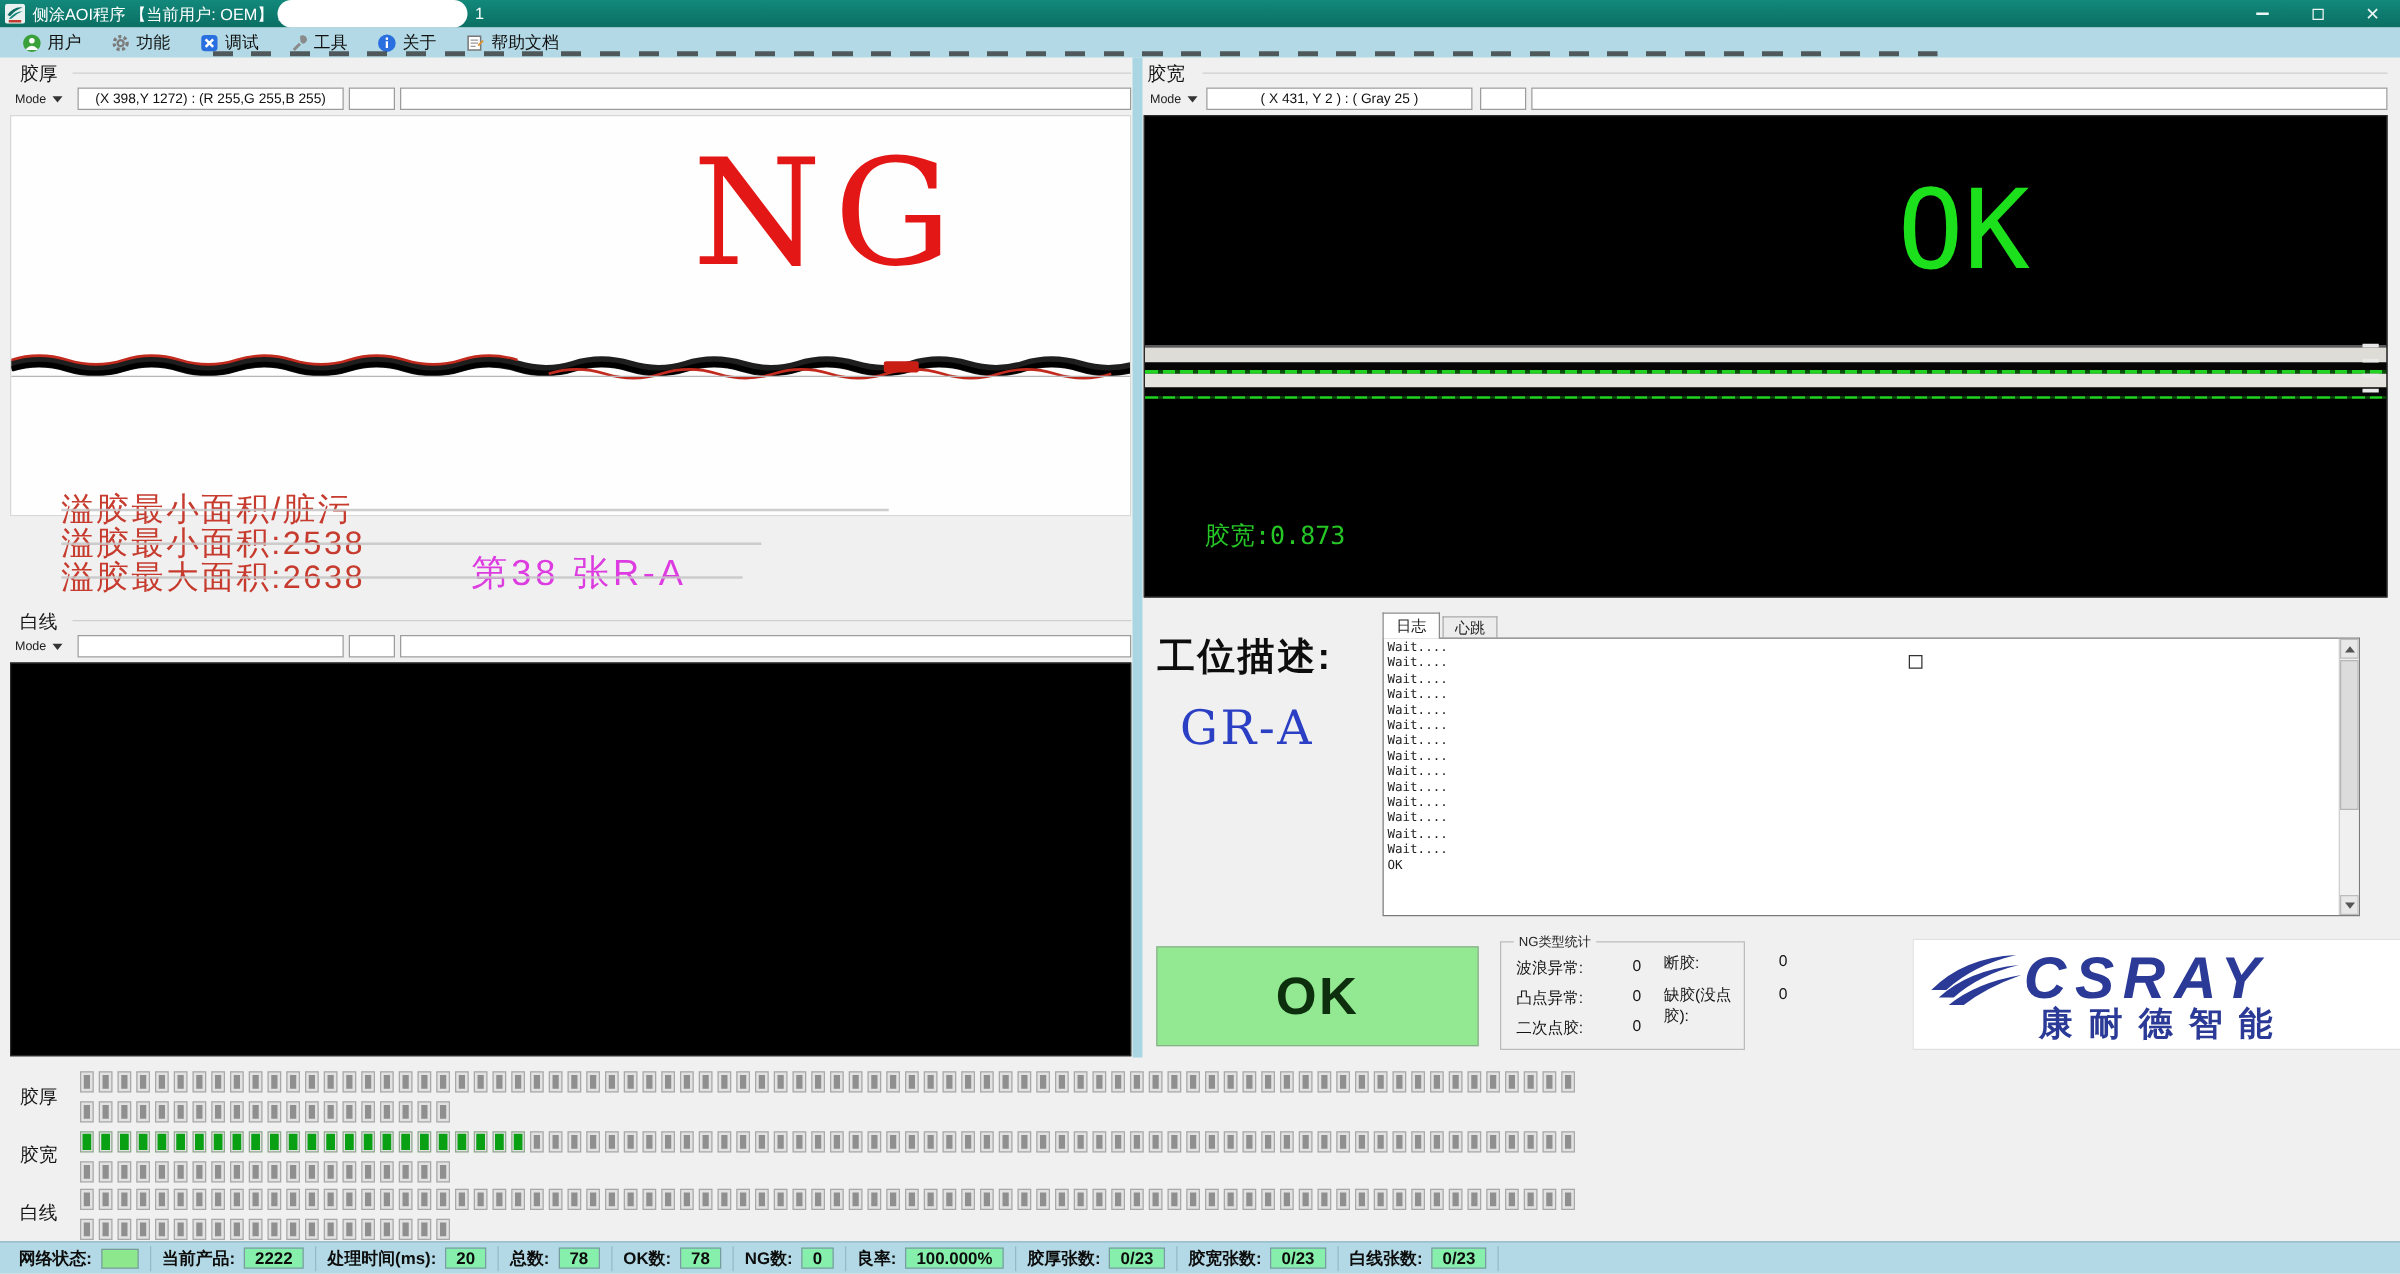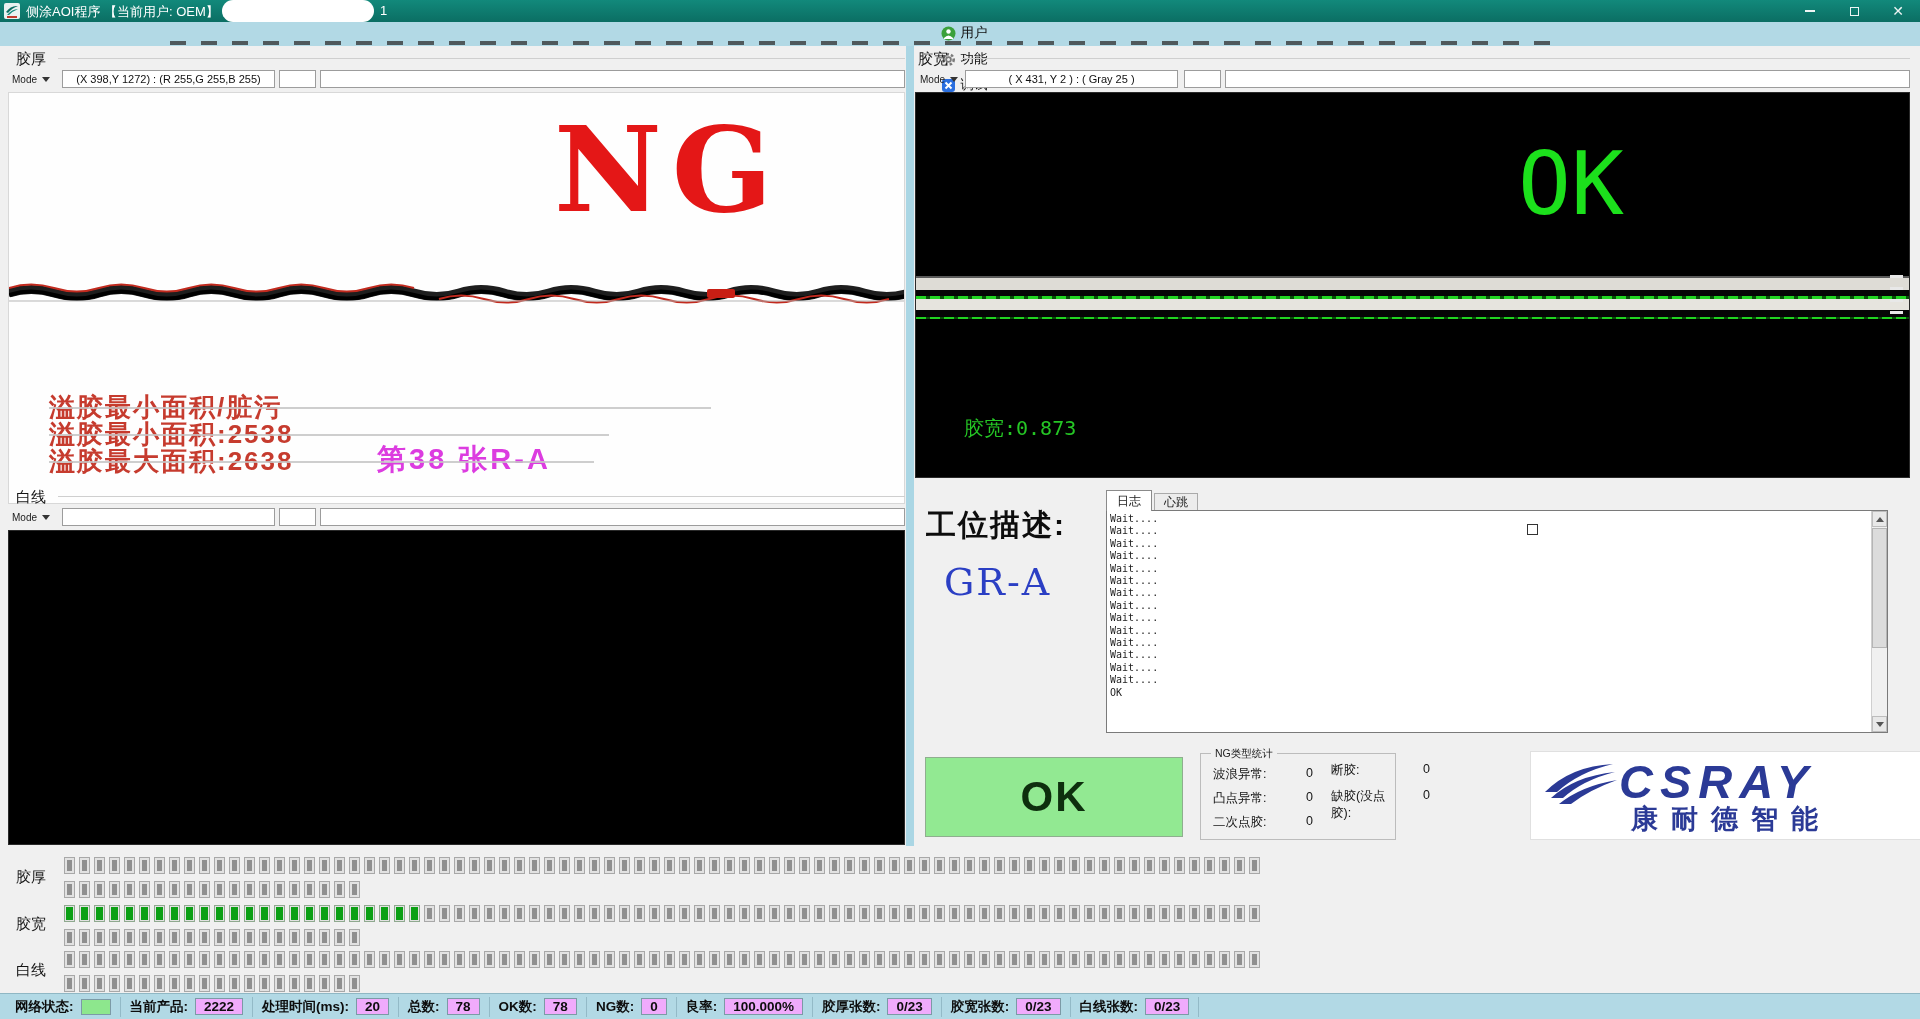--- a/index.html
+++ b/index.html
@@ -13,21 +13,21 @@
   .title-text { left:26px; top:3px; font-size:13px; white-space:nowrap; }
   .redaction { left:222px; top:0px; width:152px; height:22px; background:#fff; border-radius:11px; }
   .title-suffix { left:380px; top:3px; font-size:13px; }
   .winbtns { right:0; top:0; height:22px; display:flex; }
   .winbtn { width:44px; height:22px; display:flex; align-items:center; justify-content:center; cursor:pointer; }
   .glyph-min { width:10px; height:2px; background:#eef5f4; }
   .glyph-max { width:9px; height:9px; border:1.5px solid #eef5f4; }
   .glyph-close { color:#eef5f4; font-size:14px; line-height:14px; }
 
   
-  .menubar { left:0; top:22px; width:1920px; height:24px; background:#b2d9e5; display:flex; align-items:center; padding-left:8px; gap:4px;flex-direction:column; }
+  .menubar { left:0; top:22px; width:1920px; height:24px; background:#b2d9e5; display:flex; align-items:center; padding-left:8px; gap:4px; }
   .menu-item { display:flex; align-items:center; gap:5px; padding:2px 10px; font-size:13.5px; color:#111; cursor:pointer; }
   .menu-item svg { display:block; }
   .top-dashes { left:170px; top:41px; width:1380px; height:4px;
     background:repeating-linear-gradient(90deg,#2e2e2e 0 16px,transparent 16px 31px); opacity:.75; }
 
   
   .panel-title { font-size:15px; color:#151515; }
   .panel-rule { height:1px; background:#cfcfcf; }
   .mode-btn { display:flex; align-items:center; gap:5px; font-size:10px; color:#222; cursor:pointer; height:18px; padding:0 4px; }
   .tri-down { width:0; height:0; border-left:4px solid transparent; border-right:4px solid transparent; border-top:5px solid #333; }
@@ -78,21 +78,21 @@
   .ind-cell { width:11px; height:17px; background:#e2e2e2; border:1px solid #a8a8a8; display:flex; align-items:center; justify-content:center; }
   .ind-fill { width:5px; height:11px; background:#8f8f8f; }
   .ind-cell.green { border-color:#8fa98f; }
   .ind-cell.green .ind-fill { width:7px; height:13px; background:#0aa014; }
 
   
   .statusbar { left:0; top:993px; width:1920px; height:26px; background:#b2d9e5; border-top:1px solid #8fb7c4;
     display:flex; align-items:center; padding-left:6px; }
   .sb-item { display:flex; align-items:center; border-right:1px solid #93bac7; padding:0 9px; height:20px; gap:7px; }
   .sb-label { font-size:13.5px; font-weight:bold; color:#0d0d0d; white-space:nowrap; }
-  .sb-value { background:#f0abfc; border:1px solid #7c9aa6; padding:0px 8px; font-size:13.5px; font-weight:bold; color:#0d0d0d; white-space:nowrap; }
+  .sb-value { background:#86efac; border:1px solid #7c9aa6; padding:0px 8px; font-size:13.5px; font-weight:bold; color:#0d0d0d; white-space:nowrap; }
   .net-swatch { width:30px; height:16px; background:#8de78d; border:1px solid #7c9aa6; }
 
   .vsep-blue { left:906px; top:46px; width:8px; height:800px; background:#aad6e4; }
 </style>
 </head>
 <body>
 
 <div class="abs titlebar">
   <span class="abs titlebar-icon">
     <svg width="16" height="16" viewBox="0 0 16 16">
@@ -184,21 +184,21 @@
 <span class="abs panel-title" style="left:16px;top:50px;">胶厚</span>
 <div class="abs panel-rule" style="left:58px;top:58px;width:847px;"></div>
 <div class="abs mode-btn" style="left:8px;top:70px;">
   <span>Mode</span>
   <span class="tri-down"></span>
 </div>
 <div class="abs readout-box" style="left:62px;top:70px;width:213px;">(X 398,Y 1272) : (R 255,G 255,B 255)</div>
 <div class="abs readout-box" style="left:279px;top:70px;width:37px;"></div>
 <div class="abs readout-box" style="left:320px;top:70px;width:585px;"></div>
 
-<div class="abs img-white" style="left:8px;top:92px;width:897px;height:412px;font-weight:bold;">
+<div class="abs img-white" style="left:8px;top:92px;width:897px;height:321px;">
   <span class="abs ng-text" style="left:545px;top:22px;">NG</span>
 
   <svg class="abs" style="left:0;top:184px;" width="895" height="36" viewBox="0 0 895 36" preserveAspectRatio="none">
     <path d="M0,16 q22,-7 45,0 t45,0 t45,0 t45,0 t45,0 t45,0 t45,0 t45,0 t45,0 t45,0 t45,0 t45,0 t45,0 t45,0 t45,0 t45,0 t45,0 t45,0 t45,0 t45,0" stroke="#1e1e1e" stroke-width="9" fill="none"></path>
     <path d="M0,18 q22,-7 45,0 t45,0 t45,0 t45,0 t45,0 t45,0 t45,0 t45,0 t45,0 t45,0 t45,0 t45,0 t45,0 t45,0 t45,0 t45,0 t45,0 t45,0 t45,0 t45,0" stroke="#000" stroke-width="4" fill="none"></path>
     <path d="M0,11 q22,-7 45,0 t45,0 t45,0 t45,0 t45,0 t45,0 t45,0 t45,0 t45,0" stroke="#c22a1e" stroke-width="2" fill="none"></path>
     <path d="M430,22 q22,-7 45,0 t45,0 t45,0 t45,0 t45,0 t45,0 t45,0 t45,0 t45,0 t45,0" stroke="#c22a1e" stroke-width="2" fill="none"></path>
     <rect x="698" y="12" width="28" height="9" rx="2" fill="#c81e14"></rect>
     <path d="M0,24 L895,24" stroke="#b5b5b5" stroke-width="1"></path>
   </svg>

